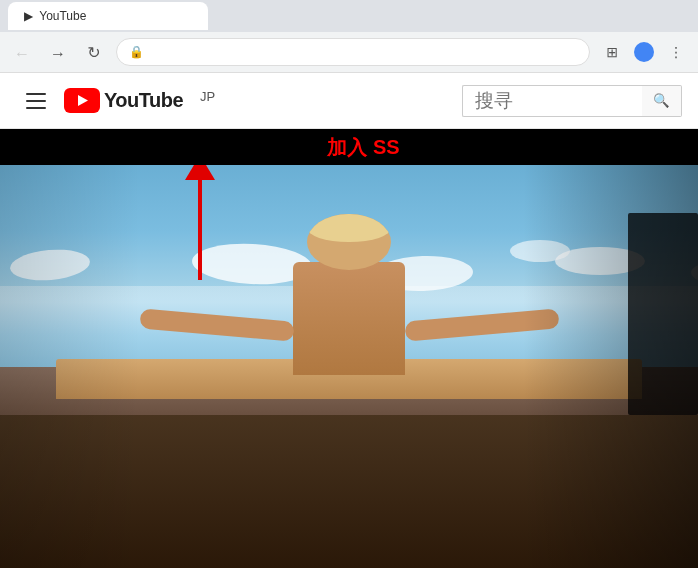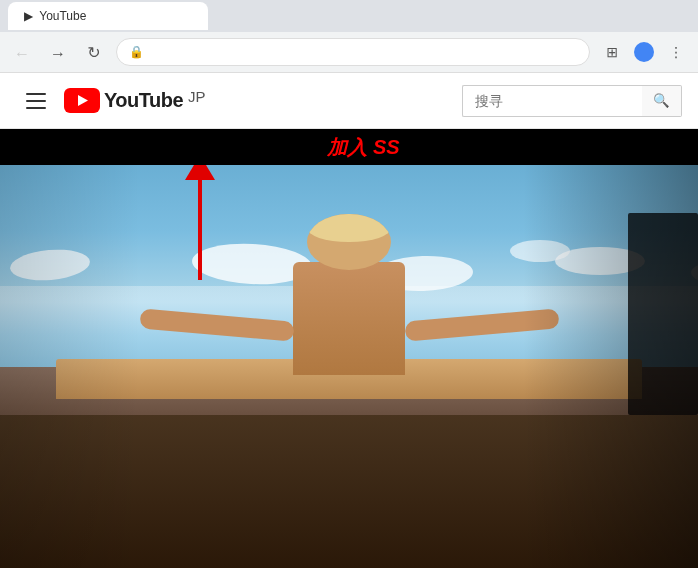--- a/index.html
+++ b/index.html
@@ -158,41 +158,41 @@
     }
 
     .yt-logo-text {
       font-size: 20px;
       font-weight: bold;
       color: #212121;
       letter-spacing: -0.5px;
     }
 
     .yt-logo-suffix {
-      font-size: 15px;
+      font-size: 13px;
       color: #555;
       margin-top: -8px;
-      margin-left: 1px;
+      margin-left: 13px;
     }
 
     .yt-search-container {
       margin-left: auto;
     }
 
     .yt-search-input-wrapper {
       display: flex;
       align-items: center;
     }
 
     .yt-search-field {
       border: 1px solid #ccc;
       border-right: none;
       height: 32px;
       padding: 0 12px;
-      font-size: 14px;
+      font-size: 19px;
       width: 180px;
       outline: none;
       color: #333;
       border-radius: 2px 0 0 2px;
     }
 
     .yt-search-btn {
       background: #f8f8f8;
       border: 1px solid #ccc;
       border-left: none;
@@ -205,21 +205,20 @@
       border-radius: 0 2px 2px 0;
     }
 
     
     .yt-video-area {
       background: #000;
       position: relative;
       width: 100%;
       height: calc(568px - 72px - 56px);
       overflow: hidden;
-      font-style: italic;
     }
 
     .video-black-top {
       background: #000;
       width: 100%;
       height: 36px;
       display: flex;
       align-items: center;
       justify-content: center;
       position: relative;

